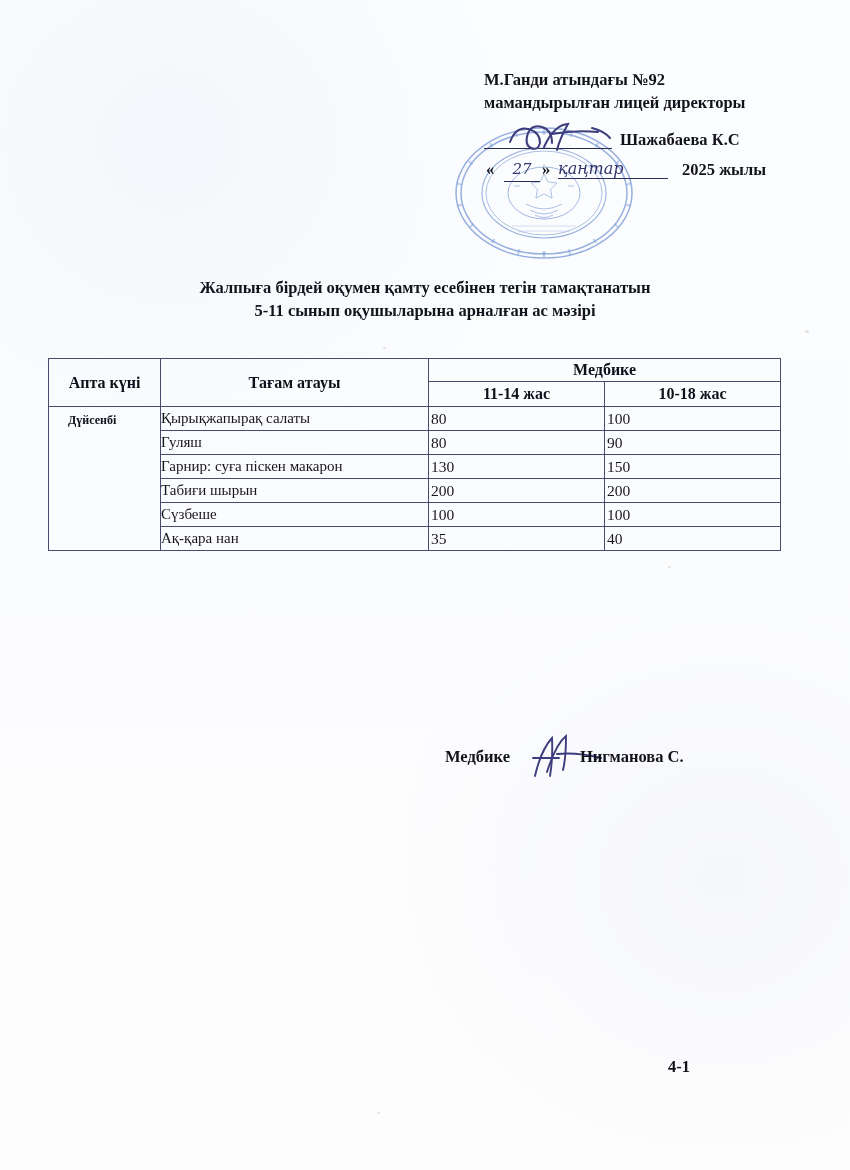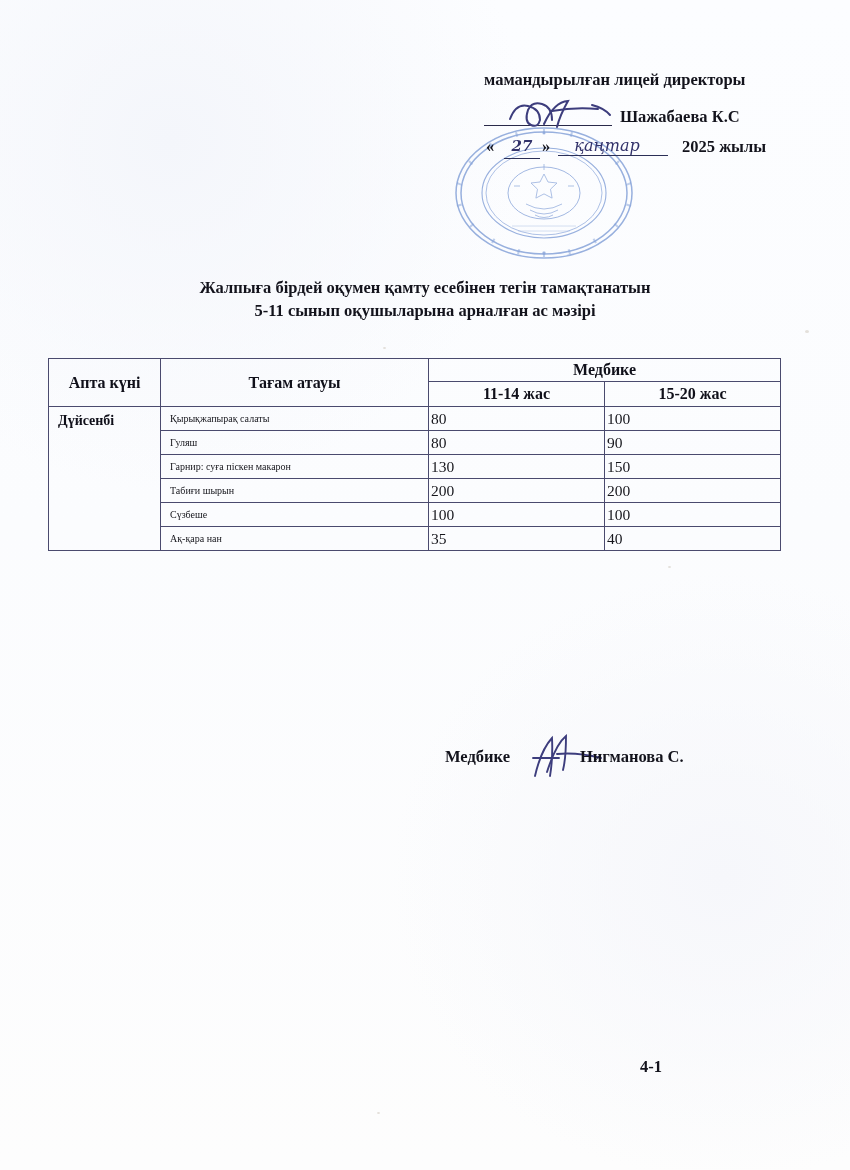--- a/index.html
+++ b/index.html
@@ -79,31 +79,31 @@
   .date-q1 { position: absolute; left: 2px; top: 1px; }
   .date-num {
     position: absolute;
     left: 20px;
     top: 1px;
     width: 36px;
     text-align: center;
     border-bottom: 1.3px solid #2b2f57;
     font-family: "DejaVu Serif", serif;
     font-style: italic;
-    font-weight: bold;
+    font-weight: normal;
     font-size: 15px;
     color: #33336b;
   }
   .date-q2 { position: absolute; left: 58px; top: 1px; }
   .date-month {
     position: absolute;
     left: 74px;
     top: 0px;
     width: 98px;
-    text-align: center;
+    text-align: left;
     font-family: "DejaVu Serif", serif;
     font-style: italic;
     font-weight: normal;
     font-size: 16px;
     color: #33336b;
   }
   .date-month-rule {
     position: absolute;
     left: 74px;
     top: 21px;
@@ -164,31 +164,30 @@
   .th-qty   { height: 22px; }
   .th-age   { height: 24px; font-size: 15.5px; text-align: left; padding-left: 9px; }
 
   .col-day  { width: 112px; }
   .col-dish { width: 268px; }
   .col-a    { width: 176px; }
   .col-b    { width: 176px; }
 
   td.day-cell {
     font-weight: bold;
-    font-size: 14px;
+    font-size: 12px;
     text-align: left;
-    padding-left: 9px;
+    padding-left: 19px;
     vertical-align: top;
     padding-top: 6px;
     color: #10101a;
   }
   td.dish-cell {
-    font-size: 10px;
+    font-size: 15px;
     text-align: left;
-    padding-left: 9px;
     height: 23px;
     color: #16161c;
   }
   td.num-cell {
     font-size: 15.5px;
     text-align: left;
     padding-left: 2px;
     height: 23px;
     color: #16161c;
   }
@@ -205,21 +204,21 @@
     color: #13131c;
     white-space: nowrap;
   }
   .nurse-role { position: absolute; left: 0; top: 3px; }
   .nurse-name { position: absolute; left: 135px; top: 3px; }
   .nurse-scribble { position: absolute; left: 82px; top: -12px; }
 
   
   .page-num {
     position: absolute;
-    left: 640px;
+    left: 668px;
     top: 1057px;
     font-weight: bold;
     font-size: 16.5px;
     color: #13131c;
     z-index: 3;
   }
 </style>
 </head>
 <body>
 
@@ -274,20 +273,21 @@
       <path d="M116 60 h6"></path>
   </g>
 
   <g stroke="#7c99d6" stroke-width="1" opacity="0.38">
     <path d="M60 100 h64"></path>
       <path d="M66 105 h52"></path>
   </g>
 </svg>
 
 <div class="approval">
+  <div class="ln">М.Ганди атындағы №92</div>
   <div class="ln">мамандырылған лицей директоры</div>
 
   <div class="sign-row">
     <div class="sign-rule"></div>
     <svg class="sign-scribble" width="110" height="34" viewBox="0 0 110 34" aria-hidden="true">
       <g fill="none" stroke="#3d3d7d" stroke-width="2" stroke-linecap="round">
         <path d="M6 22 q6 -16 18 -13 t12 14 q-2 8 -9 5 t-3 -15 q4 -9 14 -6 t10 16"></path>
         <path d="M40 27 q10 -22 24 -23 q-8 14 -11 26"></path>
         <path d="M48 14 q22 -4 46 -2"></path>
         <path d="M88 8 q12 3 18 10"></path>
@@ -319,21 +319,21 @@
       <col class="col-b">
   </colgroup>
   <thead>
     <tr>
       <th class="th-day" rowspan="2">Апта күні</th>
       <th class="th-dish" rowspan="2">Тағам атауы</th>
       <th class="th-qty" colspan="2">Медбике</th>
     </tr>
     <tr>
       <th class="th-age">11-14 жас</th>
-      <th class="th-age">15-20 жас</th>
+      <th class="th-age">10-18 жас</th>
     </tr>
   </thead>
   <tbody>
     <tr>
       <td class="day-cell" rowspan="6">Дүйсенбі</td>
       <td class="dish-cell">Қырықжапырақ салаты</td>
       <td class="num-cell">80</td>
       <td class="num-cell">100</td>
     </tr>
     <tr>

